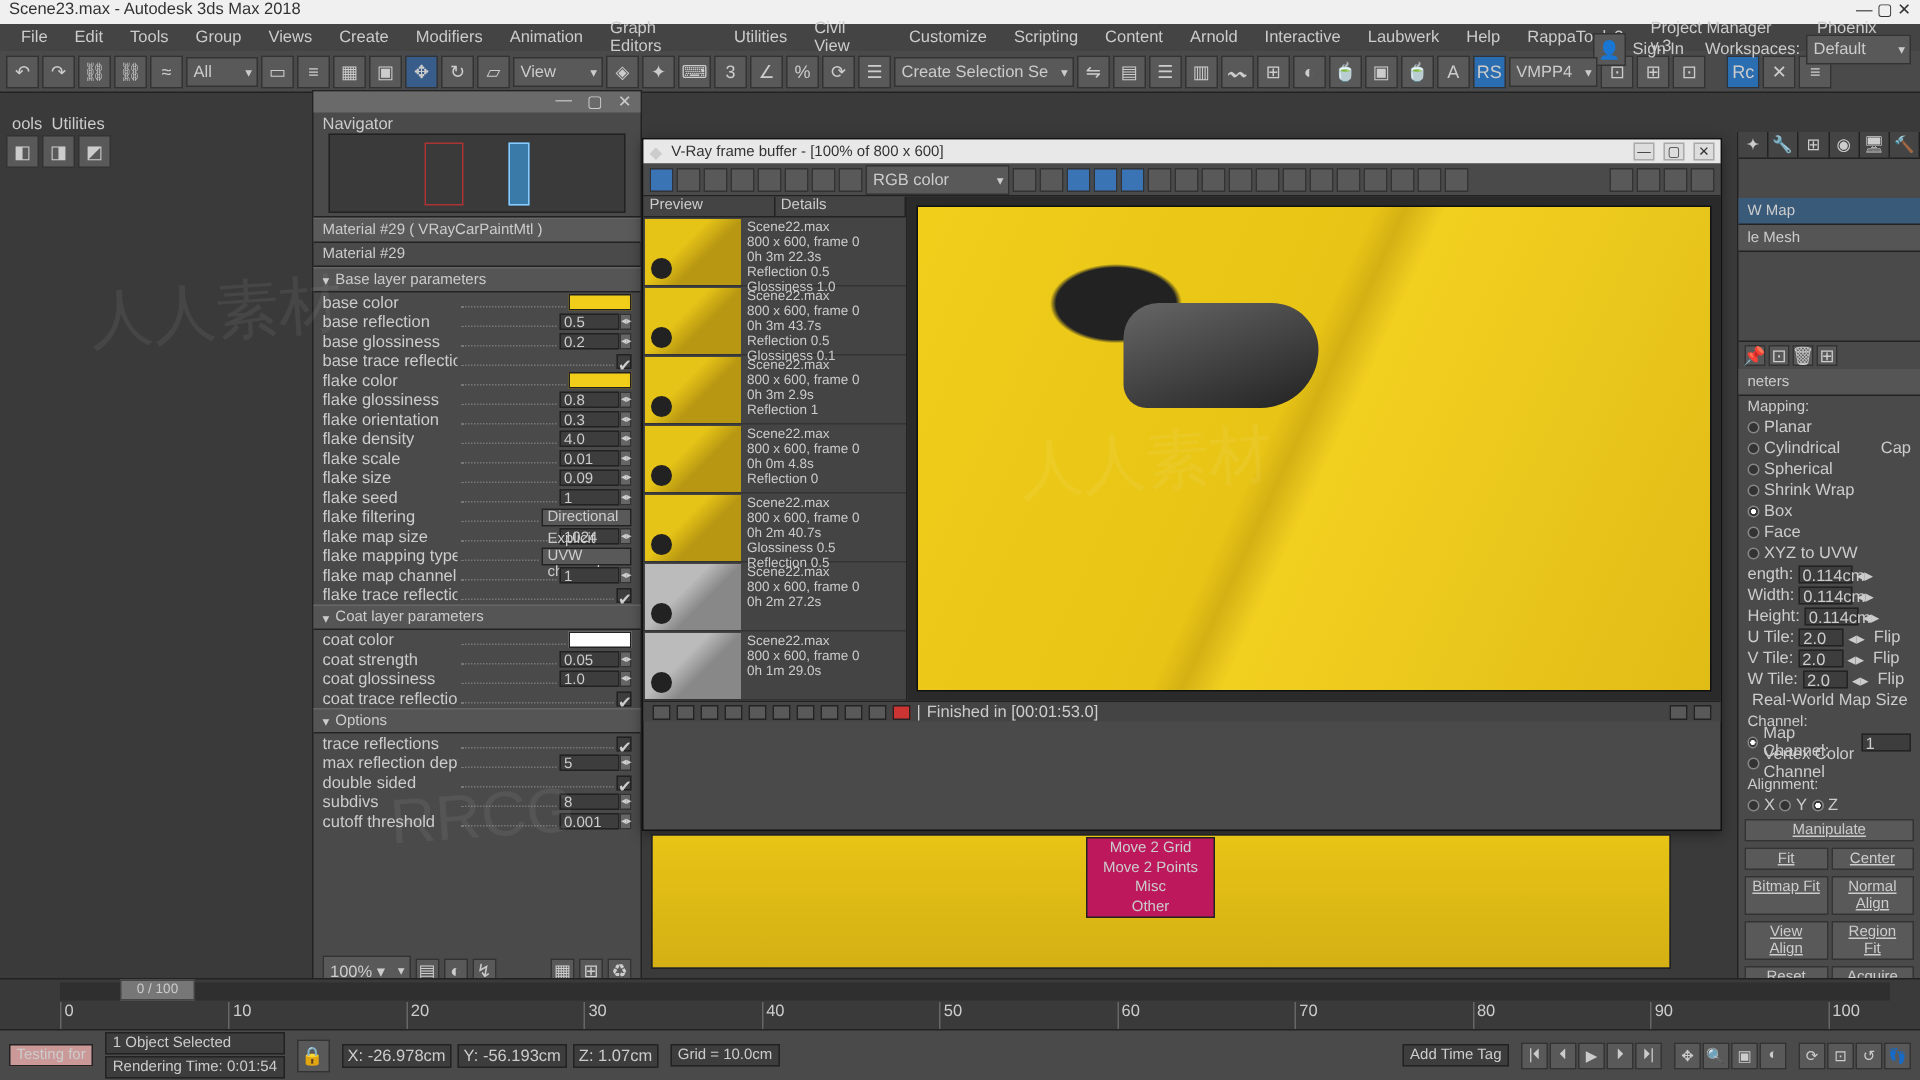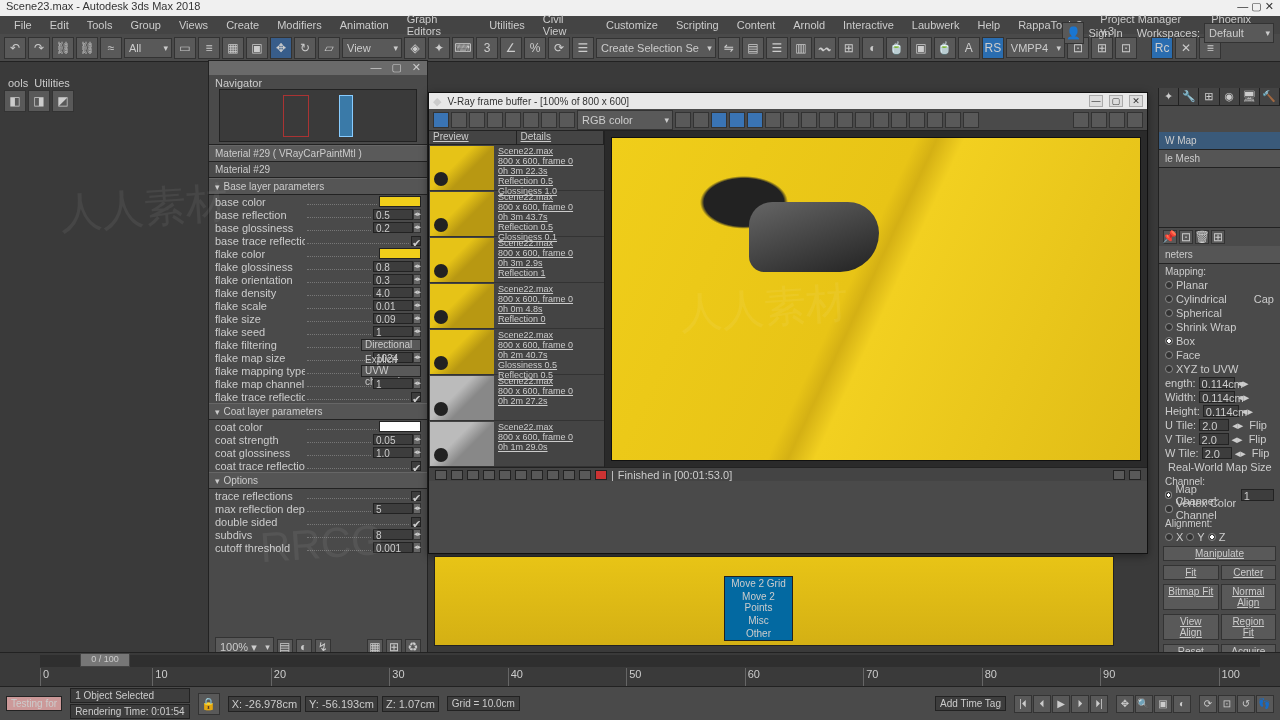--- a/index.html
+++ b/index.html
@@ -38,40 +38,40 @@
 .param .color{ width:42px; height:11px; border:1px solid #222;}
 .param .ctl-drop{ flex:1; background:#595959; height:12px; font-size:10px; padding:0 3px; border:1px solid #222; display:flex; align-items:center;}
 
 .vfb{ position:absolute; left:428px; top:92px; width:720px; height:462px; background:#4a4a4a; border:1px solid #111; box-shadow:0 2px 8px rgba(0,0,0,.4);}
 .vfb-title{ background:#e8e8e8; height:16px; display:flex; align-items:center; padding:0 4px; gap:6px;}
 .vfb-title .t{ color:#333; font-size:10px;}
 .vfb-title .wbtn{ width:14px; height:12px; background:#ddd; border:1px solid #aaa; color:#333; text-align:center; font-size:9px;}
 .vfb-tool{ background:#4a4a4a; height:22px; display:flex; align-items:center; gap:2px; padding:0 4px; border-bottom:1px solid #222;}
 .vfb-tool .b{ width:16px; height:16px; background:#595959; border:1px solid #333;}
 .vfb-tool .b.on{ background:#3a74b4;}
-.vfb-body{ display:flex; height:336px;text-decoration:underline;}
+.vfb-body{ display:flex; height:336px;}
 .history{ width:176px; background:#444; overflow:hidden; border-right:1px solid #222;}
 .history-hdr{ display:flex; height:14px; border-bottom:1px solid #222;}
 .history-hdr div{ flex:1; padding:0 4px; font-size:10px; border-right:1px solid #222;}
 .hist-item{ display:flex; height:46px; border-bottom:1px solid #333;}
 .hist-thumb{ width:64px; height:44px; background:linear-gradient(135deg,#e6c317 40%,#b89812 60%); margin:1px; display:flex; align-items:center; justify-content:center; position:relative;}
 .hist-thumb.grey{ background:linear-gradient(135deg,#bbb 40%,#888 60%);}
 .hist-thumb::after{ content:""; position:absolute; left:4px; bottom:4px; width:14px;height:14px;border-radius:50%;background:#222;}
 .hist-info{ flex:1; padding:1px 3px; font-size:9px; line-height:10px;}
 .render{ flex:1; background:#2a2a2a; position:relative; overflow:hidden;}
 .render-img{ position:absolute; inset:6px; background:
   radial-gradient(ellipse 200px 120px at 25% 20%, #222 0%, #222 20%, transparent 22%),
   linear-gradient(115deg, #f0ce1a 0%, #e8c416 45%, #d4b014 48%, #f2d020 52%, #e0bc16 100%);
   border:1px solid #111;}
 .render-mirror{ position:absolute; left:26%; top:20%; width:130px; height:70px; background:linear-gradient(160deg,#666,#222); border-radius:30px 40px 50px 20px;}
 .vfb-status{ height:14px; background:#444; border-top:1px solid #222; display:flex; align-items:center; gap:4px; padding:0 6px; font-size:10px;}
 .vfb-status .sb{ width:12px; height:10px; background:#595959; border:1px solid #222;}
 
 .lower-vp{ position:absolute; left:434px; top:556px; width:680px; height:90px; background:linear-gradient(#e8c416,#d4b014); border:1px solid #222;}
-.popup{ position:absolute; left:724px; top:576px; background:#0369a1; border:1px solid #222; width:69px;}
+.popup{ position:absolute; left:724px; top:558px; background:#be185d; border:1px solid #222; width:86px;}
 .popup div{ padding:1px 4px; font-size:10px; text-align:center;}
 
 .right-panel{ position:absolute; right:0; top:88px; width:122px; bottom:40px; background:#4a4a4a; border-left:1px solid #222;}
 .cmd-tabs{ display:flex; height:18px; background:#444; border-bottom:1px solid #222;}
 .cmd-tabs div{ flex:1; border-right:1px solid #222; display:flex; align-items:center; justify-content:center;}
 .rp-sect{ padding:3px 6px; background:#555; border-bottom:1px solid #222; font-size:10px;}
 .rp-sect.dark{ background:#3a5a7a;}
 .rp-row{ display:flex; align-items:center; padding:1px 6px; gap:3px; font-size:10px; height:14px;}
 .rp-row .radio{ width:8px;height:8px;border-radius:50%;border:1px solid #888; background:#333;}
 .rp-row .radio.on{ background:radial-gradient(circle,#fff 0 40%,#333 45%);}

